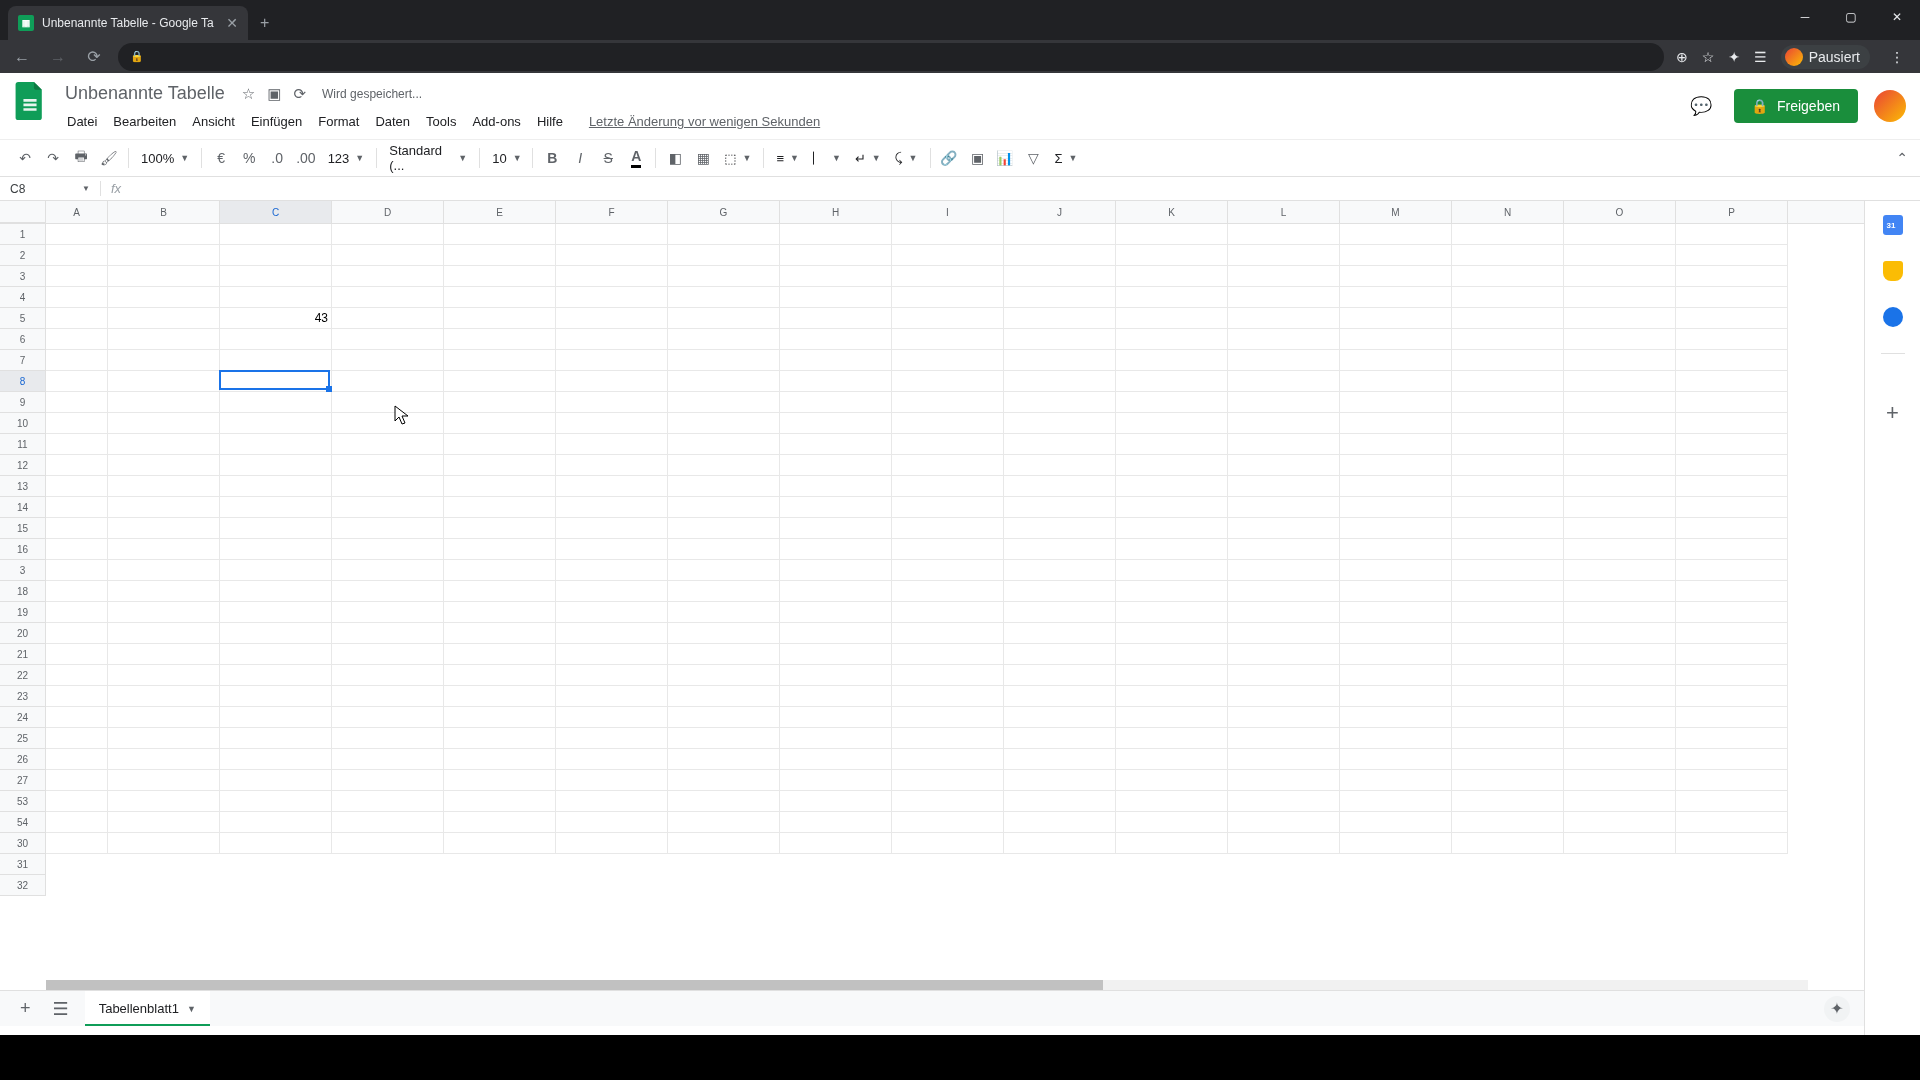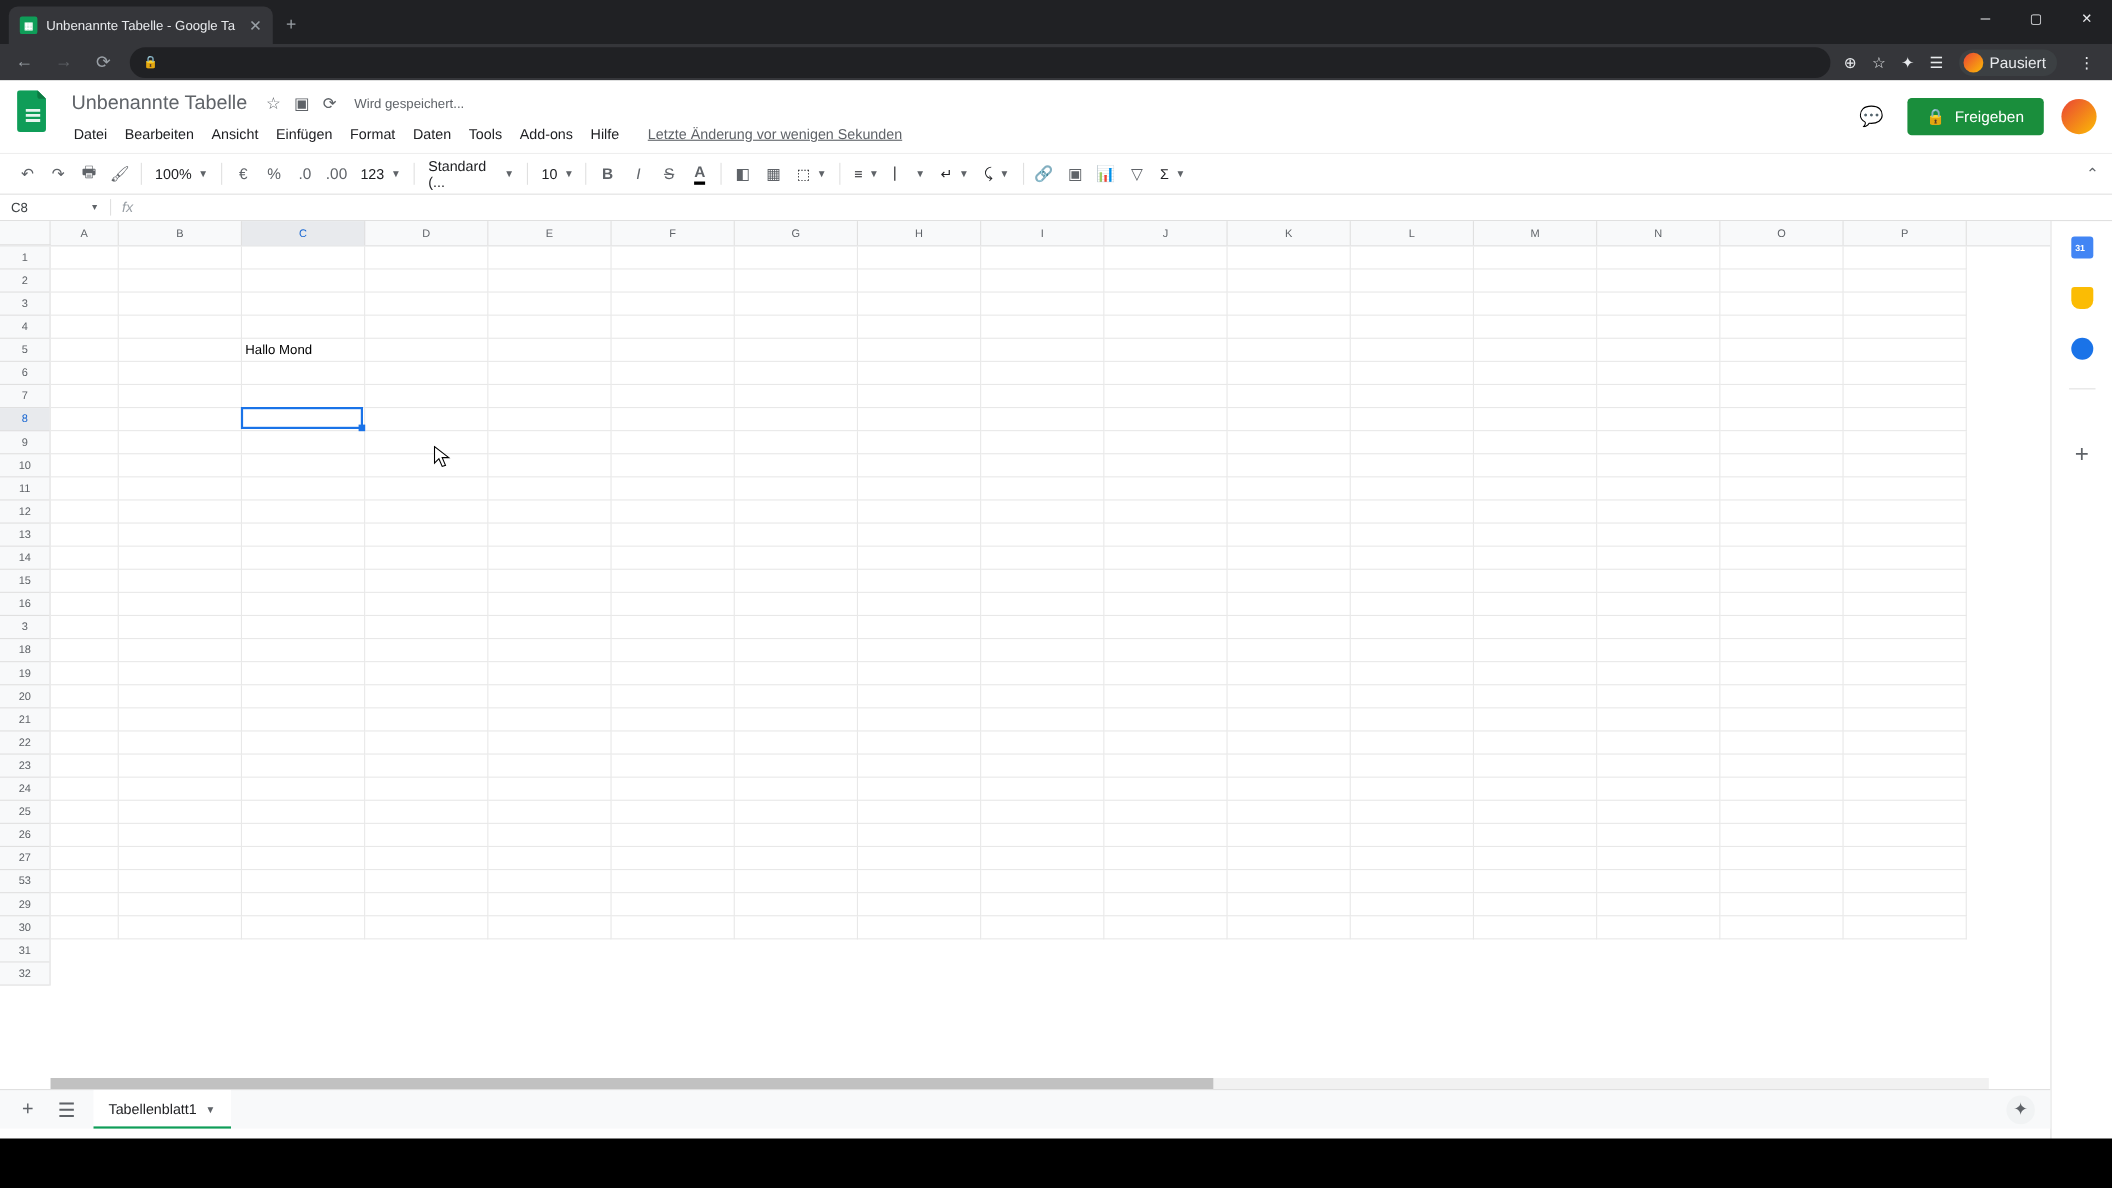--- a/index.html
+++ b/index.html
@@ -297,21 +297,21 @@
             <div class="row-h">19</div>
             <div class="row-h">20</div>
             <div class="row-h">21</div>
             <div class="row-h">22</div>
             <div class="row-h">23</div>
             <div class="row-h">24</div>
             <div class="row-h">25</div>
             <div class="row-h">26</div>
             <div class="row-h">27</div>
             <div class="row-h">53</div>
-            <div class="row-h">29</div>
+            <div class="row-h">54</div>
             <div class="row-h">30</div>
             <div class="row-h">31</div>
             <div class="row-h">32</div>
           </div>
         <div class="cells" id="cells">
 
         <div class="cell-row">
               <div class="cell" style="width: 62px;"></div>
               <div class="cell" style="width: 112px;"></div>
               <div class="cell" style="width: 112px;"></div>
@@ -379,21 +379,21 @@
               <div class="cell" style="width: 112px;"></div>
               <div class="cell" style="width: 112px;"></div>
               <div class="cell" style="width: 112px;"></div>
               <div class="cell" style="width: 112px;"></div>
               <div class="cell" style="width: 112px;"></div>
               <div class="cell" style="width: 112px;"></div>
             </div>
             <div class="cell-row">
               <div class="cell" style="width: 62px;"></div>
               <div class="cell" style="width: 112px;"></div>
-              <div class="cell text-left" style="width: 112px;">Hallo Mond</div>
+              <div class="cell text-right" style="width: 112px;">43</div>
               <div class="cell" style="width: 112px;"></div>
               <div class="cell" style="width: 112px;"></div>
               <div class="cell" style="width: 112px;"></div>
               <div class="cell" style="width: 112px;"></div>
               <div class="cell" style="width: 112px;"></div>
               <div class="cell" style="width: 112px;"></div>
               <div class="cell" style="width: 112px;"></div>
               <div class="cell" style="width: 112px;"></div>
               <div class="cell" style="width: 112px;"></div>
               <div class="cell" style="width: 112px;"></div>

